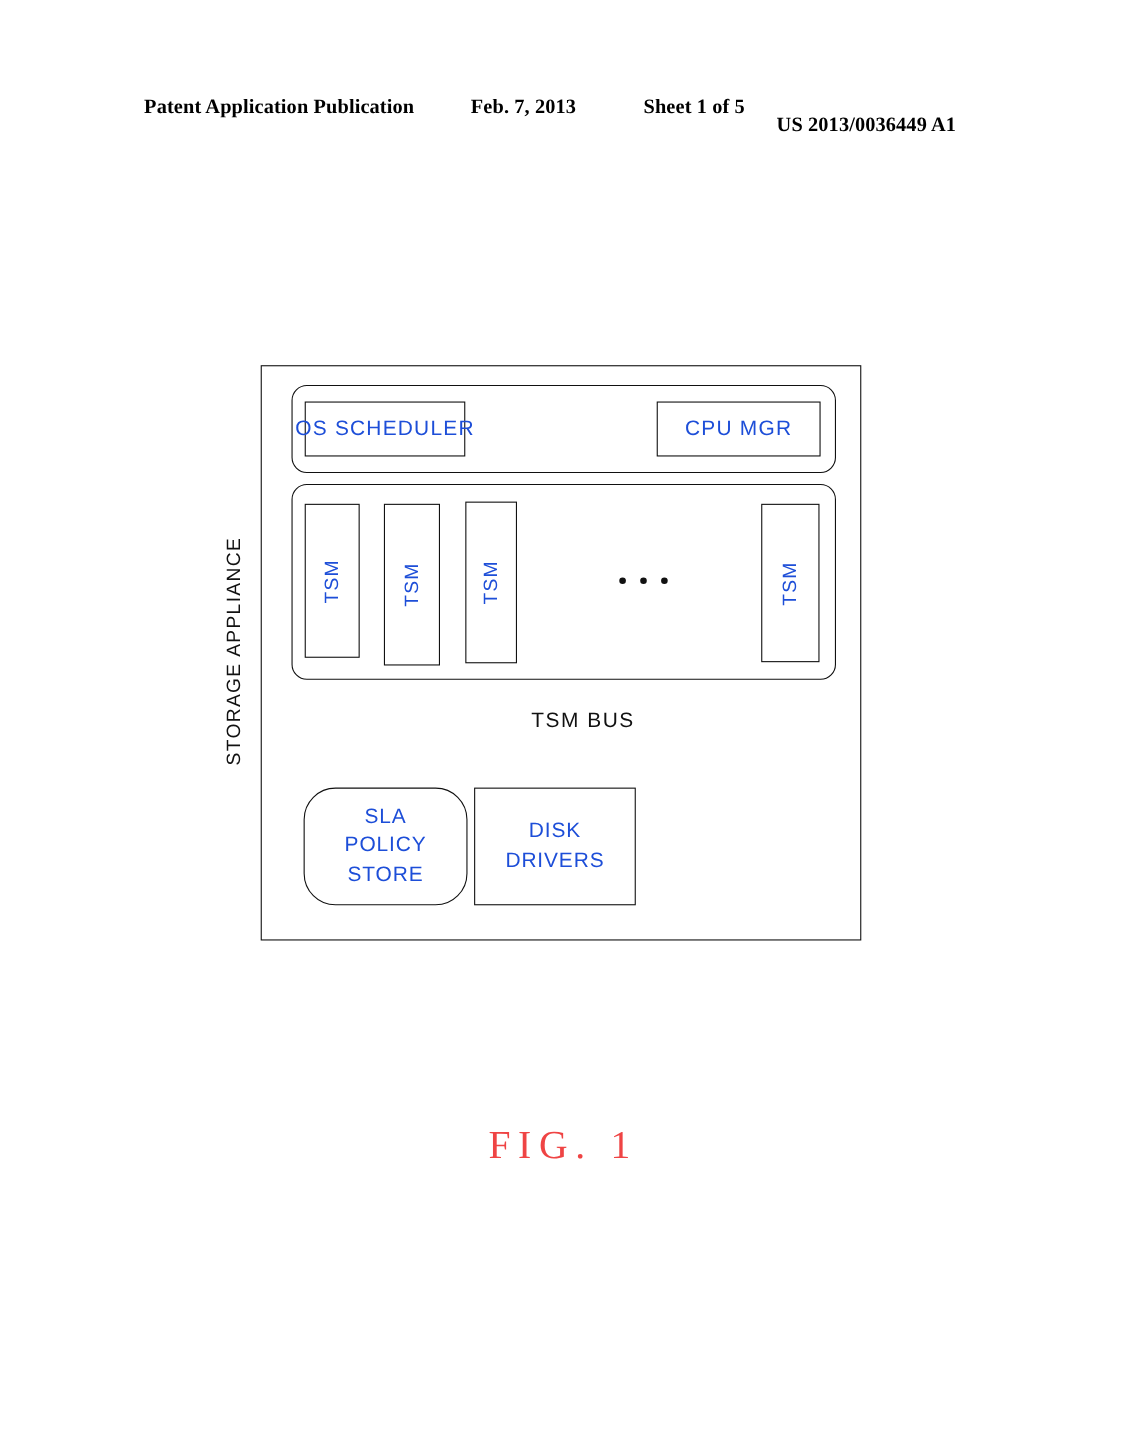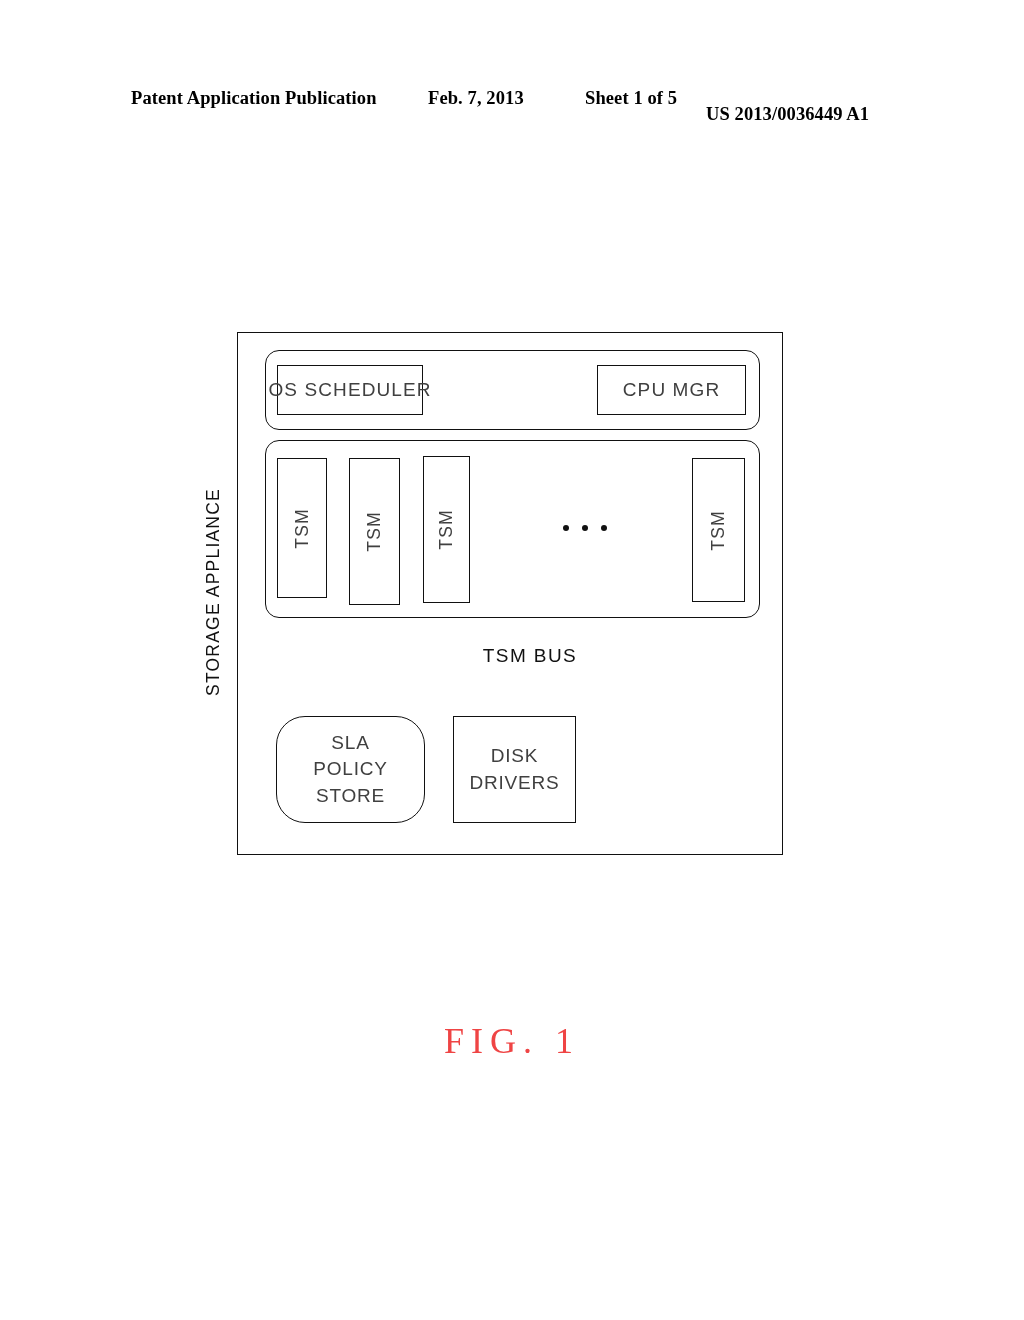--- a/index.html
+++ b/index.html
@@ -93,21 +93,21 @@
   .cell {
     position: absolute;
     border: 1.6px solid #111111;
     box-sizing: border-box;
     background: #ffffff;
     display: flex;
     align-items: center;
     justify-content: center;
     text-align: center;
     font-family: "Liberation Sans", sans-serif;
-    color: #404040;
+    color: #1d4ed8;
   }
 
   
   .mgr-cell {
     top: 365px;
     height: 50px;
     font-size: 19px;
     letter-spacing: 1.1px;
     white-space: nowrap;
   }
@@ -166,21 +166,21 @@
   
   .bottom-cell {
     top: 716px;
     height: 107px;
     font-size: 19px;
     letter-spacing: 0.8px;
     line-height: 1.38;
     flex-direction: column;
   }
   .bottom-0 { left: 276px; width: 149px; border-radius: 29px; }
-  .bottom-1 { left: 453px; width: 123px; }
+  .bottom-1 { left: 431px; width: 147px; }
   .bottom-cell .ln { display: block; }
 
   
   .fig-caption {
     position: absolute;
     left: 0;
     top: 1020px;
     width: 1024px;
     text-align: center;
     font-family: "Liberation Serif", serif;

